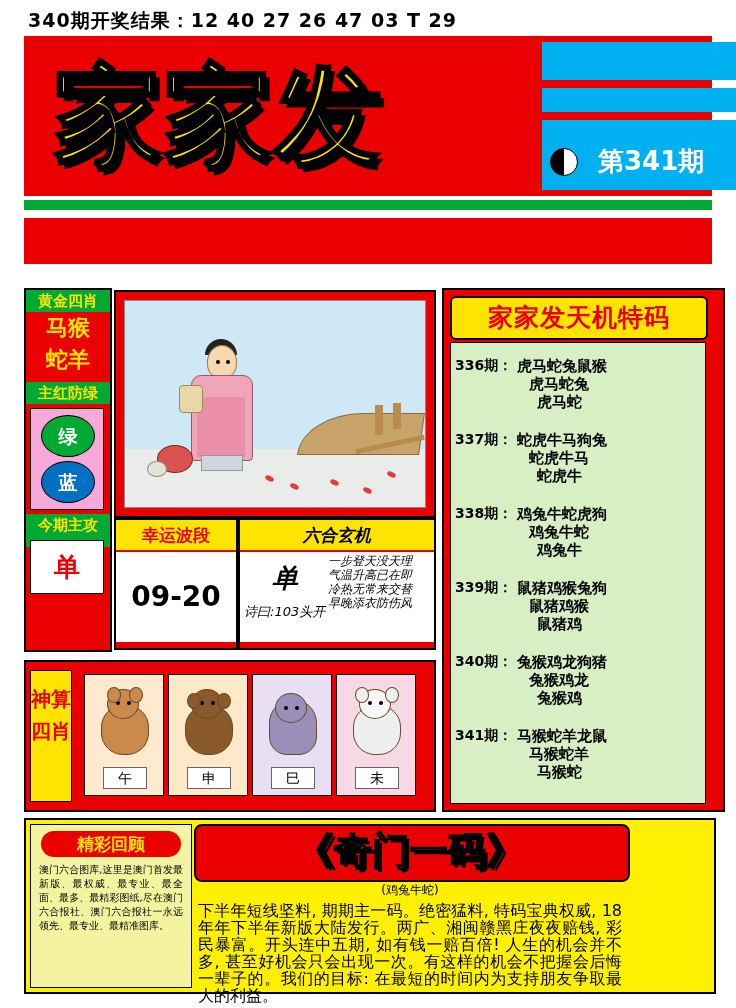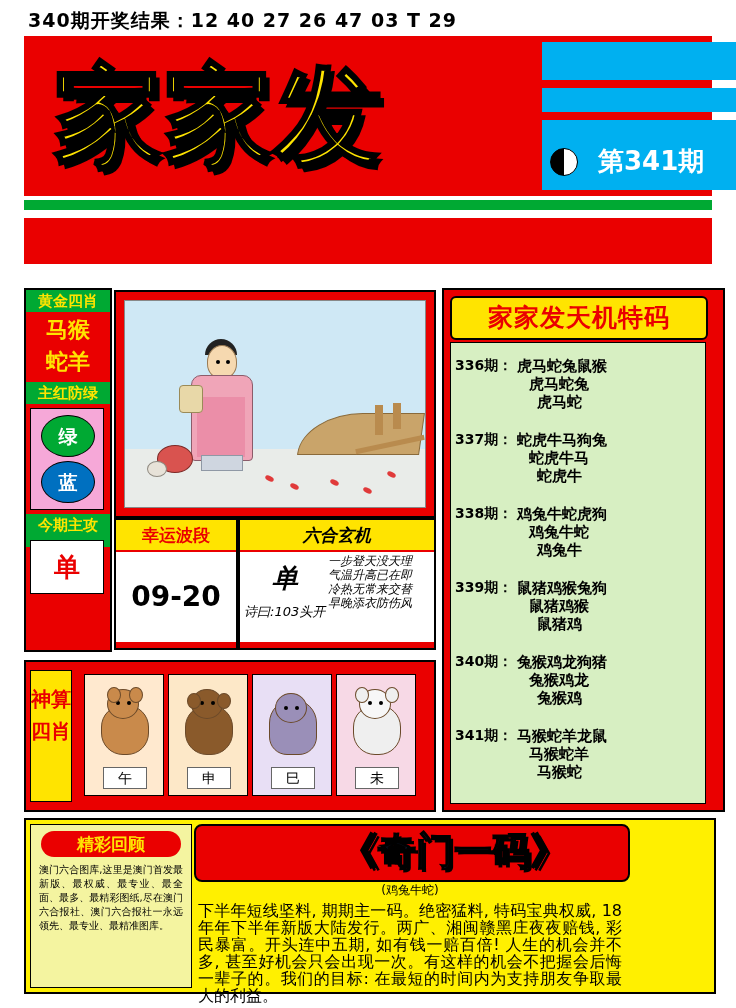--- a/index.html
+++ b/index.html
@@ -27,21 +27,21 @@
 
   .greenstripe{position:absolute;left:24px;top:200px;width:688px;height:10px;background:#00a933;}
   .redblock{position:absolute;left:24px;top:218px;width:688px;height:46px;background:#ea0000;}
   .whitegap{position:absolute;left:24px;top:264px;width:688px;height:22px;background:#fff;}
 
   
   .leftcol{position:absolute;left:24px;top:288px;width:84px;height:360px;background:#ea0000;border:2px solid #000;}
   .lc-title{position:absolute;left:0;top:0;width:100%;height:22px;background:#00a933;color:#ffe400;
      font-size:15px;font-weight:bold;text-align:center;line-height:22px;}
   .lc-animals{position:absolute;left:0;top:24px;width:100%;height:66px;color:#ffe400;
-     font-size:22px;font-weight:bold;text-align:center;line-height:32px;}
+     font-size:22px;font-weight:bold;text-align:center;line-height:32px;font-family:Liberation Mono, monospace;}
   .lc-sub{position:absolute;left:0;top:92px;width:100%;height:22px;background:#00a933;color:#ffe400;
      font-size:15px;font-weight:bold;text-align:center;line-height:22px;}
   .lc-ball-wrap{position:absolute;left:4px;top:118px;width:72px;height:100px;background:#f6a8d8;border:1px solid #000;}
   .ball{position:absolute;left:10px;width:52px;height:40px;border-radius:50%;border:1px solid #000;
      text-align:center;line-height:40px;font-size:19px;font-weight:bold;}
   .ball.green{top:6px;background:#00a933;color:#fff;}
   .ball.blue{top:52px;background:#0070c0;color:#fff;}
   .lc-title2{position:absolute;left:0;top:224px;width:100%;height:33px;background:#00a933;color:#ffe400;
      font-size:15px;font-weight:bold;text-align:center;line-height:22px;}
   .lc-dan{position:absolute;left:4px;top:250px;width:72px;height:52px;background:#fff;border:1px solid #000;
@@ -114,22 +114,22 @@
   .eye{position:absolute;width:4px;height:4px;background:#000;border-radius:50%;}
 
   
   .bottom{position:absolute;left:24px;top:818px;width:688px;height:172px;background:#fff000;border:2px solid #000;}
   .bt-left{position:absolute;left:4px;top:4px;width:160px;height:162px;background:#f4f4a0;border:1px solid #000;}
   .bt-left-h{position:absolute;left:10px;top:6px;width:140px;height:26px;background:#ea0000;border-radius:13px;
      color:#ffe400;font-size:17px;font-weight:bold;text-align:center;line-height:26px;}
   .bt-left-p{position:absolute;left:8px;top:38px;width:144px;font-size:10px;color:#000;line-height:14px;text-align:justify;}
   .bt-mid{position:absolute;left:168px;top:4px;width:432px;height:162px;background:#fff000;}
   .qm-band{position:absolute;left:0;top:0;width:432px;height:54px;background:#ea0000;border:2px solid #000;border-radius:8px;}
-  .qm-text{position:absolute;left:0;top:2px;width:432px;height:50px;color:#0f172a;font-size:38px;font-weight:bold;
-     text-align:center;line-height:50px;-webkit-text-stroke:1.5px #000;text-shadow:3px 3px 0 #000;white-space:nowrap;padding-left:44px;}
+  .qm-text{position:absolute;left:0;top:2px;width:432px;height:50px;color:#4d7c0f;font-size:38px;font-weight:bold;
+     text-align:center;line-height:50px;-webkit-text-stroke:1.5px #000;text-shadow:3px 3px 0 #000;white-space:nowrap;}
   .qm-sub{position:absolute;left:0;top:58px;width:432px;text-align:center;font-size:12px;color:#000;}
   .qm-body{position:absolute;left:4px;top:78px;width:424px;font-size:16px;color:#000;line-height:17px;text-align:justify;}
   .bt-right{position:absolute;left:604px;top:4px;width:80px;height:162px;}
   .br-l1{position:absolute;left:0;top:4px;width:80px;font-size:14px;font-weight:bold;color:#ea0000;text-align:center;line-height:19px;}
   .br-price-h{position:absolute;left:0;top:66px;width:80px;font-size:16px;font-weight:bold;color:#ea0000;text-align:center;}
   .br-price{position:absolute;left:0;top:90px;width:80px;font-size:17px;font-weight:bold;color:#ea0000;text-align:center;line-height:22px;}
 </style>
 </head>
 <body>
 

